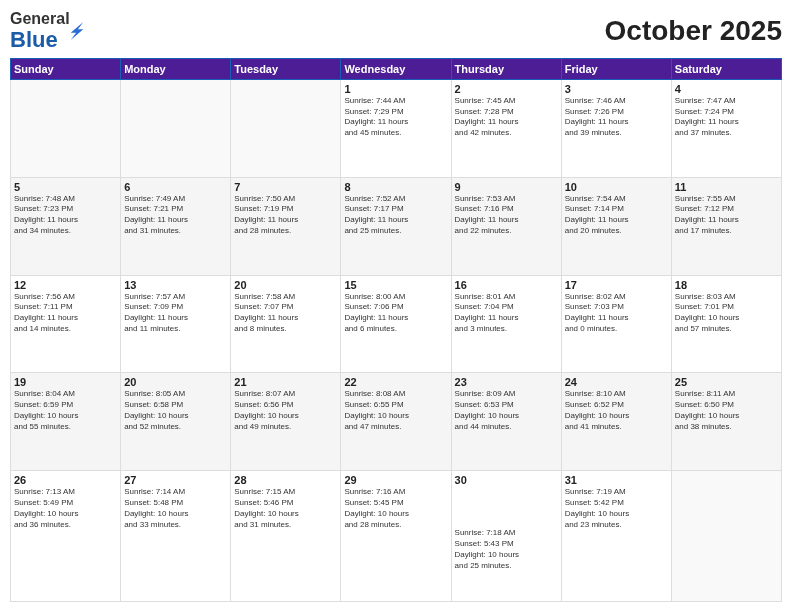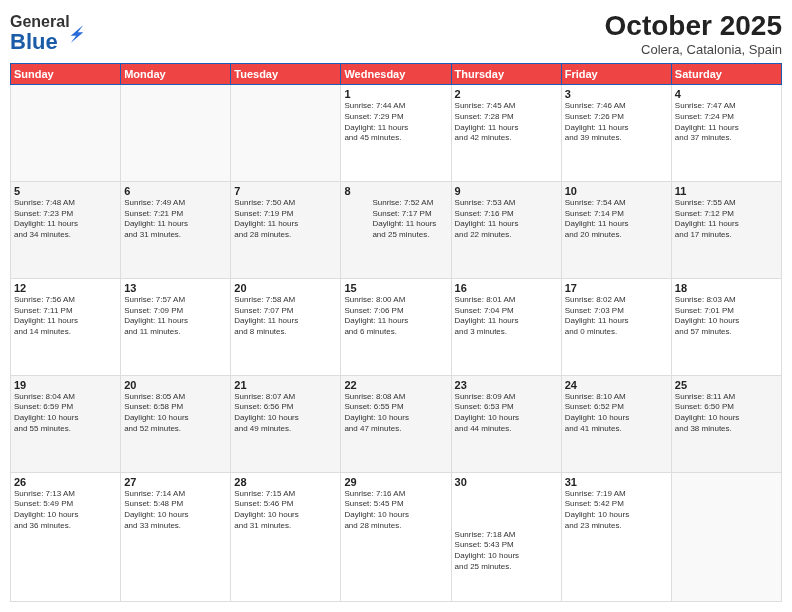--- a/index.html
+++ b/index.html
@@ -60,21 +60,21 @@
       color: #444;
     }
     .calendar {
       flex: 1;
       border: 1px solid #ccc;
       border-collapse: collapse;
       width: 100%;
       table-layout: fixed;
     }
     .calendar th {
-      background: #ef4444;
+      background: #4c1d95;
       color: #fff;
       font-size: 11px;
       font-weight: bold;
       padding: 4px 3px;
       text-align: left;
       border: 1px solid #1a5cb8;
     }
     .calendar td {
       border: 1px solid #ddd;
       vertical-align: top;
@@ -112,21 +112,20 @@
       <div class="logo-text">
         <span class="logo-general">General</span>
         <span class="logo-blue">Blue</span>
       </div>
       <svg class="logo-icon" viewBox="0 0 14 20" xmlns="http://www.w3.org/2000/svg">
         <polygon points="0,20 14,8 8,8 14,0 0,12 6,12" fill="#2a6dd9"></polygon>
       </svg>
     </div>
     <div class="title-block">
       <div class="month-title">October 2025</div>
-      <div class="subtitle">Colera, Catalonia, Spain</div>
     </div>
   </div>
 
   <table class="calendar">
     <thead>
       <tr>
         <th>Sunday</th>
         <th>Monday</th>
         <th>Tuesday</th>
         <th>Wednesday</th>
@@ -186,21 +185,21 @@
           </td>
           <td class="shaded">
             <span class="day-number">7</span>
             <div class="day-info" style="white-space: pre-line;">Sunrise: 7:50 AM
 Sunset: 7:19 PM
 Daylight: 11 hours
 and 28 minutes.</div>
           </td>
           <td class="shaded">
             <span class="day-number">8</span>
-            <div class="day-info" style="white-space: pre-line; margin-left: 28px;">Sunrise: 7:52 AM
+            <div class="day-info" style="white-space: pre-line;">Sunrise: 7:52 AM
 Sunset: 7:17 PM
 Daylight: 11 hours
 and 25 minutes.</div>
           </td>
           <td class="shaded">
             <span class="day-number">9</span>
             <div class="day-info" style="white-space: pre-line;">Sunrise: 7:53 AM
 Sunset: 7:16 PM
 Daylight: 11 hours
 and 22 minutes.</div>

